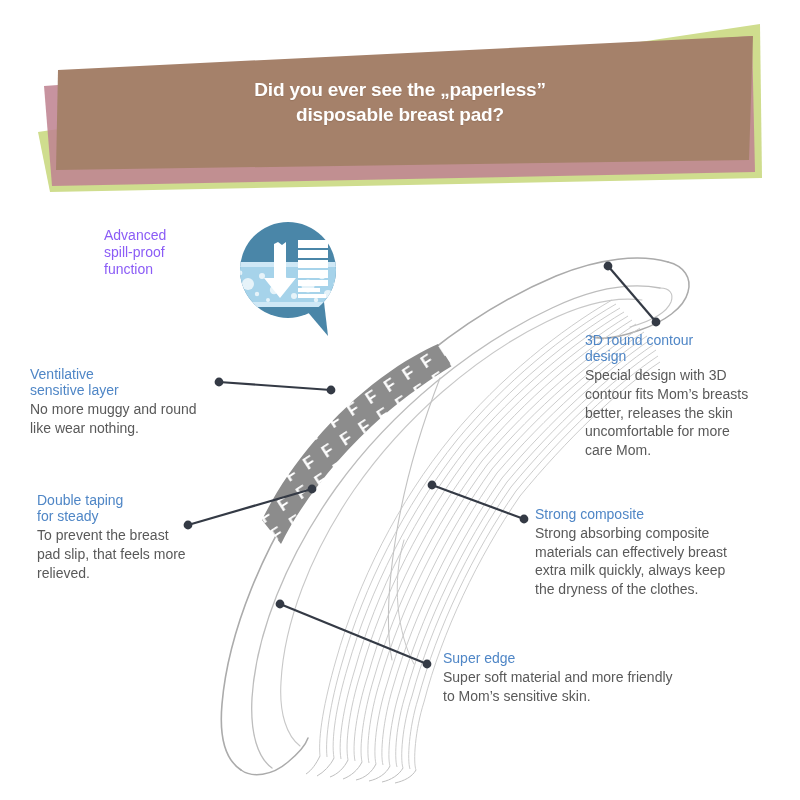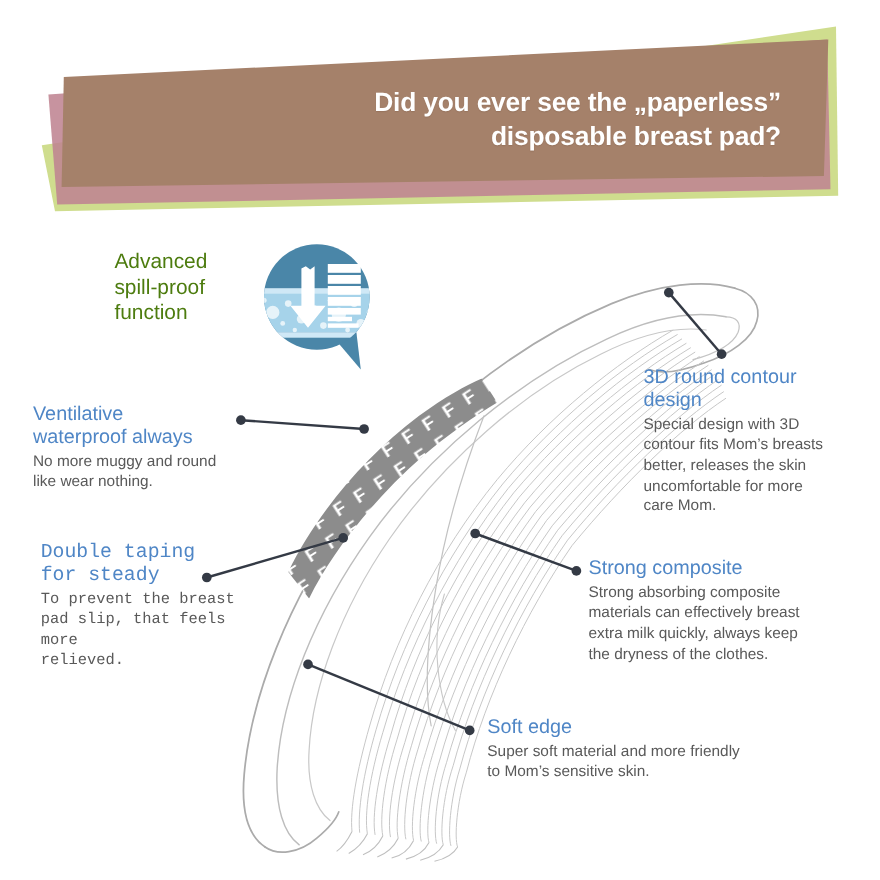--- a/index.html
+++ b/index.html
@@ -31,25 +31,25 @@
     width: 800px;
     height: 210px;
   }
   .banner-svg { display: block; }
 
   .banner-title {
     position: absolute;
     left: 90px;
     top: 78px;
     width: 620px;
-    text-align: right;
+    text-align: center;
     color: #ffffff;
     font-family: "Liberation Sans", sans-serif;
     font-weight: bold;
-    font-size: 24px;
+    font-size: 19px;
     line-height: 1.30;
     letter-spacing: -0.2px;
     white-space: pre-line;
     text-shadow: 0 1px 1px rgba(90,60,40,0.18);
   }
 
   
   .art-layer {
     position: absolute;
     left: 0;
@@ -58,55 +58,55 @@
     height: 800px;
     pointer-events: none;
   }
 
   
   .callout {
     position: absolute;
   }
   .callout .c-title {
     color: #4f86c6;
-    font-size: 18px;
+    font-size: 14px;
     line-height: 1.16;
     font-weight: normal;
     white-space: pre-line;
     margin: 0 0 2px 0;
   }
   .callout .c-body {
     color: #595959;
     font-size: 14px;
     line-height: 1.33;
     white-space: pre-line;
     margin: 0;
   }
 
   .callout.left  { text-align: left; }
   .callout.right { text-align: left; }
 
   
   #co-ventilative { left: 30px;  top: 366px; width: 215px; }
-  #co-doubletape  { left: 37px;  top: 492px; width: 200px; font-family: Liberation Mono, monospace; }
+  #co-doubletape  { left: 37px;  top: 492px; width: 200px; }
   #co-contour     { left: 585px; top: 332px; width: 210px; }
   #co-absorbing   { left: 535px; top: 506px; width: 230px; }
   #co-softedge    { left: 443px; top: 650px; width: 270px; }
 
   
   #co-spill {
     position: absolute;
     left: 104px;
     top: 227px;
     width: 120px;
     text-align: left;
   }
   #co-spill .c-title {
-    color: #4d7c0f;
-    font-size: 19px;
+    color: #8b5cf6;
+    font-size: 14px;
     line-height: 1.22;
     white-space: pre-line;
     margin: 0;
   }
 
   .spill-icon {
     position: absolute;
     left: 232px;
     top: 218px;
     width: 112px;
@@ -309,21 +309,21 @@
       <rect x="66" y="42" width="30" height="8"></rect>
       <rect x="66" y="52" width="30" height="8"></rect>
       <rect x="66" y="62" width="30" height="6"></rect>
       <rect x="66" y="70" width="22" height="4"></rect>
       <rect x="66" y="76" width="28" height="4"></rect>
     </g>
   </svg>
 
   <div class="callout left" id="co-ventilative">
     <div class="c-title">Ventilative
-waterproof always</div>
+sensitive layer</div>
     <div class="c-body">No more muggy and round
 like wear nothing.</div>
   </div>
 
   <div class="callout left" id="co-doubletape">
     <div class="c-title">Double taping
 for steady</div>
     <div class="c-body">To prevent the breast
 pad slip, that feels more
 relieved.</div>
@@ -341,18 +341,18 @@
 
   <div class="callout right" id="co-absorbing">
     <div class="c-title">Strong composite</div>
     <div class="c-body">Strong absorbing composite
 materials can effectively breast
 extra milk quickly, always keep
 the dryness of the clothes.</div>
   </div>
 
   <div class="callout right" id="co-softedge">
-    <div class="c-title">Soft edge</div>
+    <div class="c-title">Super edge</div>
     <div class="c-body">Super soft material and more friendly
 to Mom’s sensitive skin.</div>
   </div>
 
 </div>
 
 </body></html>

